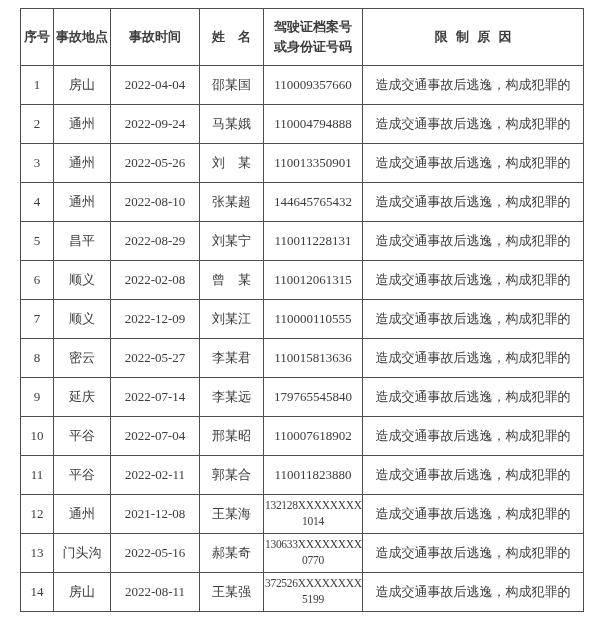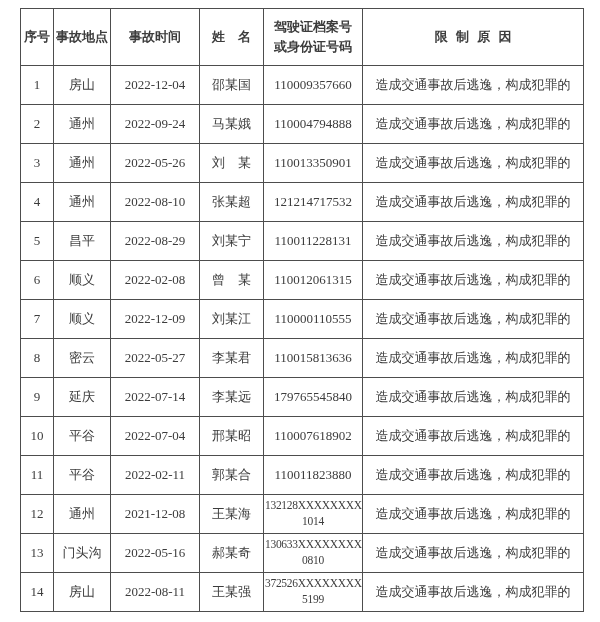--- a/index.html
+++ b/index.html
@@ -76,21 +76,21 @@
         <th>姓　名</th>
         <th>驾驶证档案号
 或身份证号码</th>
         <th>限 制 原 因</th>
       </tr>
     </thead>
     <tbody>
         <tr>
           <td>1</td>
           <td>房山</td>
-          <td>2022-12-04</td>
+          <td>2022-04-04</td>
           <td>邵某国</td>
           <td>110009357660</td>
           <td>造成交通事故后逃逸，构成犯罪的</td>
         </tr>
         <tr>
           <td>2</td>
           <td>通州</td>
           <td>2022-09-24</td>
           <td>马某娥</td>
           <td>110004794888</td>
@@ -102,21 +102,21 @@
           <td>2022-05-26</td>
           <td>刘　某</td>
           <td>110013350901</td>
           <td>造成交通事故后逃逸，构成犯罪的</td>
         </tr>
         <tr>
           <td>4</td>
           <td>通州</td>
           <td>2022-08-10</td>
           <td>张某超</td>
-          <td>121214717532</td>
+          <td>144645765432</td>
           <td>造成交通事故后逃逸，构成犯罪的</td>
         </tr>
         <tr>
           <td>5</td>
           <td>昌平</td>
           <td>2022-08-29</td>
           <td>刘某宁</td>
           <td>110011228131</td>
           <td>造成交通事故后逃逸，构成犯罪的</td>
         </tr>
@@ -176,21 +176,21 @@
           <td class="two-line">132128XXXXXXXX
 1014</td>
           <td>造成交通事故后逃逸，构成犯罪的</td>
         </tr>
         <tr>
           <td>13</td>
           <td>门头沟</td>
           <td>2022-05-16</td>
           <td>郝某奇</td>
           <td class="two-line">130633XXXXXXXX
-0810</td>
+0770</td>
           <td>造成交通事故后逃逸，构成犯罪的</td>
         </tr>
         <tr>
           <td>14</td>
           <td>房山</td>
           <td>2022-08-11</td>
           <td>王某强</td>
           <td class="two-line">372526XXXXXXXX
 5199</td>
           <td>造成交通事故后逃逸，构成犯罪的</td>

